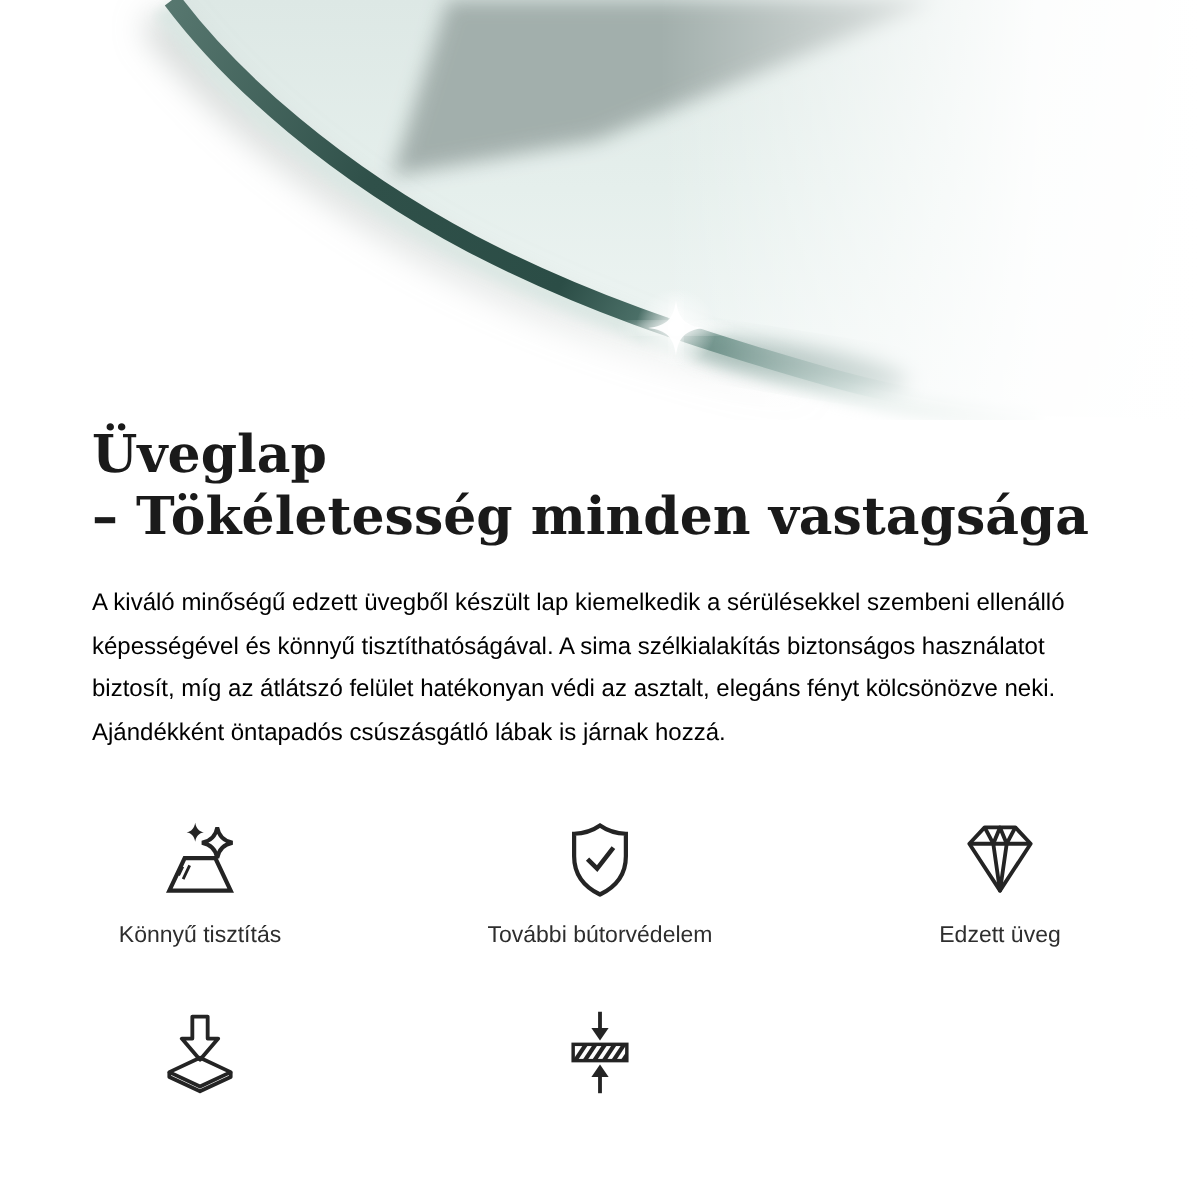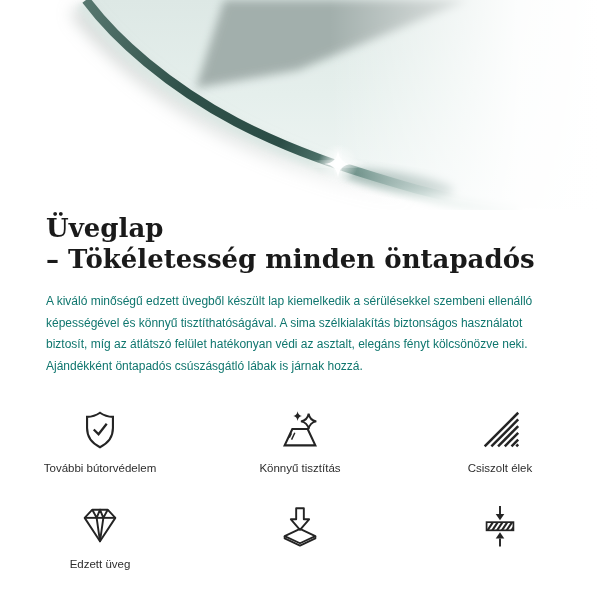--- a/index.html
+++ b/index.html
@@ -9,21 +9,21 @@
   }
   .hero{width:600px;height:210px;overflow:hidden;background:#ffffff;}
   .hero svg{display:block;}
   .content{padding:0 46px;}
   .title{
     font-family:"DejaVu Serif","Liberation Serif",serif;
     font-weight:700;font-size:26px;line-height:31px;color:#1a1a1a;
     margin:3px 0 0 0;letter-spacing:0;
   }
   .desc{
-    margin:16px 0 0 0;font-size:12px;line-height:21.5px;color:#0f766e;
+    margin:16px 0 0 0;font-size:12px;line-height:21.5px;color:#000000;
     max-width:516px;
   }
   .features{
     display:grid;grid-template-columns:1fr 1fr 1fr;row-gap:28px;
     margin:30px -46px 0 -46px;
   }
   .feature{display:flex;flex-direction:column;align-items:center;text-align:center;}
   .feature svg{width:46px;height:46px;display:block;}
   .flabel{margin-top:8px;font-size:11.5px;line-height:14px;color:#2e2e2e;}
   .ic{stroke:#242424;fill:none;stroke-width:2.2;}
@@ -93,58 +93,45 @@
       <ellipse rx="26" ry="2" fill="#ffffff" opacity="0.85" filter="url(#b3)"></ellipse>
       <ellipse rx="2" ry="15" fill="#ffffff" opacity="0.85" filter="url(#b3)"></ellipse>
       <path d="M0,-14 C1.2,-4.5 4.5,-1.2 14,0 C4.5,1.2 1.2,4.5 0,14 C-1.2,4.5 -4.5,1.2 -14,0 C-4.5,-1.2 -1.2,-4.5 0,-14 Z" fill="#ffffff" opacity="0.95"></path>
     </g>
   </svg>
 </div>
 
 <section class="content">
   <h2 class="title">
     <span>Üveglap</span><br>
-    <span>– Tökéletesség minden öntapadós</span>
+    <span>– Tökéletesség minden vastagsága</span>
   </h2>
 
   <p class="desc">A kiváló minőségű edzett üvegből készült lap kiemelkedik a sérülésekkel szembeni ellenálló képességével és könnyű tisztíthatóságával. A sima szélkialakítás biztonságos használatot biztosít, míg az átlátszó felület hatékonyan védi az asztalt, elegáns fényt kölcsönözve neki. Ajándékként öntapadós csúszásgátló lábak is járnak hozzá.</p>
 
   <div class="features">
-
-    <div class="feature">
-      <svg viewBox="0 0 48 48">
-        <path class="ic" d="M24,6 C20,8.8 15,10.2 10.5,10.3 L10.5,22 C10.5,31.8 16.4,38.3 24,42 C31.6,38.3 37.5,31.8 37.5,22 L37.5,10.3 C33,10.2 28,8.8 24,6 Z"></path>
-        <path class="ic" style="stroke-width:2.4" d="M17.5,23.5 L22.5,28.5 L31,17.5"></path>
-      </svg>
-      <div class="flabel">További bútorvédelem</div>
-    </div>
 
     <div class="feature">
       <svg viewBox="0 0 48 48">
         <path class="ic" d="M16,23 L32,23 L40,40 L8,40 Z"></path>
         <path class="ic" style="stroke-width:1.5" d="M15,27.5 L12.8,32 M18.6,26.8 L15.2,34"></path>
         <path class="ic" style="stroke-width:2" d="M33,7 C33.8,11.5 36.5,14.2 41,15 C36.5,15.8 33.8,18.5 33,23 C32.2,18.5 29.5,15.8 25,15 C29.5,14.2 32.2,11.5 33,7 Z"></path>
         <path class="icf" d="M21.5,4.5 C22,7.5 23.5,9 26,9.5 C23.5,10 22,11.5 21.5,14.5 C21,11.5 19.5,10 17,9.5 C19.5,9 21,7.5 21.5,4.5 Z"></path>
       </svg>
       <div class="flabel">Könnyű tisztítás</div>
     </div>
 
     <div class="feature">
       <svg viewBox="0 0 48 48">
-        <g stroke="#242424" stroke-width="2.6">
-          <line x1="8" y1="41" x2="43" y2="6"></line>
-          <line x1="15" y1="41" x2="43" y2="13"></line>
-          <line x1="22" y1="41" x2="43" y2="20"></line>
-          <line x1="29" y1="41" x2="43" y2="27"></line>
-          <line x1="36" y1="41" x2="43" y2="34"></line>
-          <line x1="41" y1="41" x2="43" y2="39"></line>
-        </g>
+        <path class="ic" d="M24,6 C20,8.8 15,10.2 10.5,10.3 L10.5,22 C10.5,31.8 16.4,38.3 24,42 C31.6,38.3 37.5,31.8 37.5,22 L37.5,10.3 C33,10.2 28,8.8 24,6 Z"></path>
+        <path class="ic" style="stroke-width:2.4" d="M17.5,23.5 L22.5,28.5 L31,17.5"></path>
       </svg>
-      <div class="flabel">Csiszolt élek</div>
+      <div class="flabel">További bútorvédelem</div>
     </div>
+
 
     <div class="feature">
       <svg viewBox="0 0 48 48">
         <g class="ic" style="stroke-width:2" stroke-linejoin="round">
           <path d="M16,7 L32,7 L40,15.5 L24,40 L8,15.5 Z"></path>
           <path d="M8,15.5 L40,15.5"></path>
           <path d="M16,7 L20.5,15.5 L24,7 L27.5,15.5 L32,7"></path>
           <path d="M20.5,15.5 L24,40 L27.5,15.5"></path>
         </g>
       </svg>

